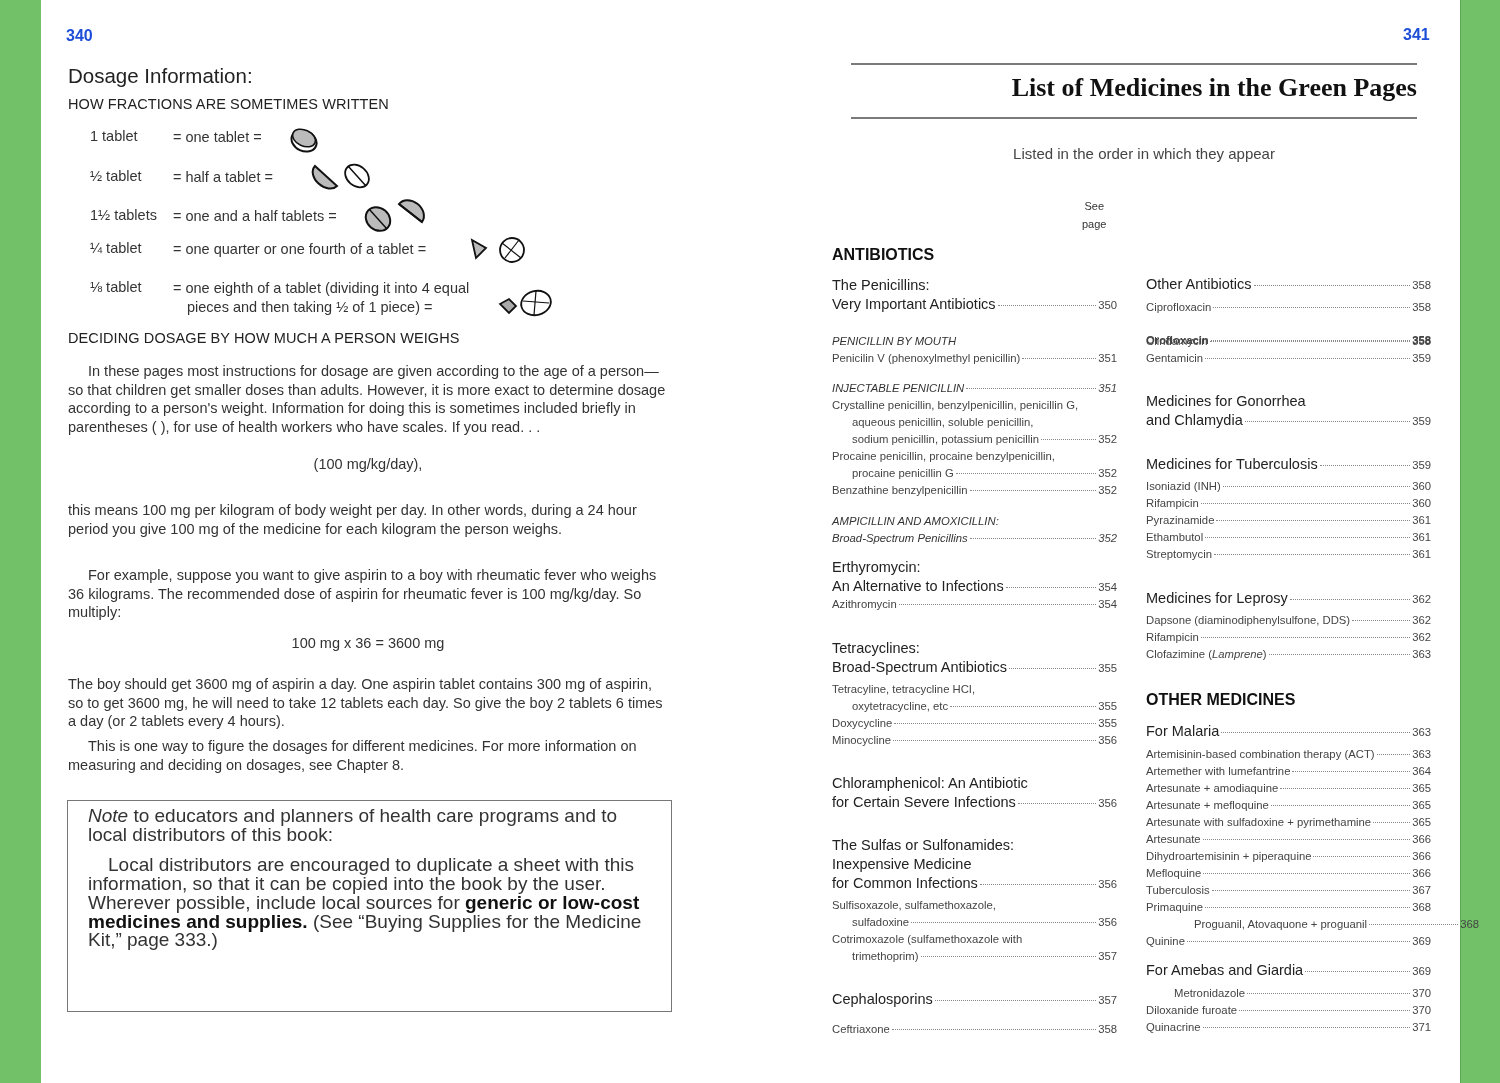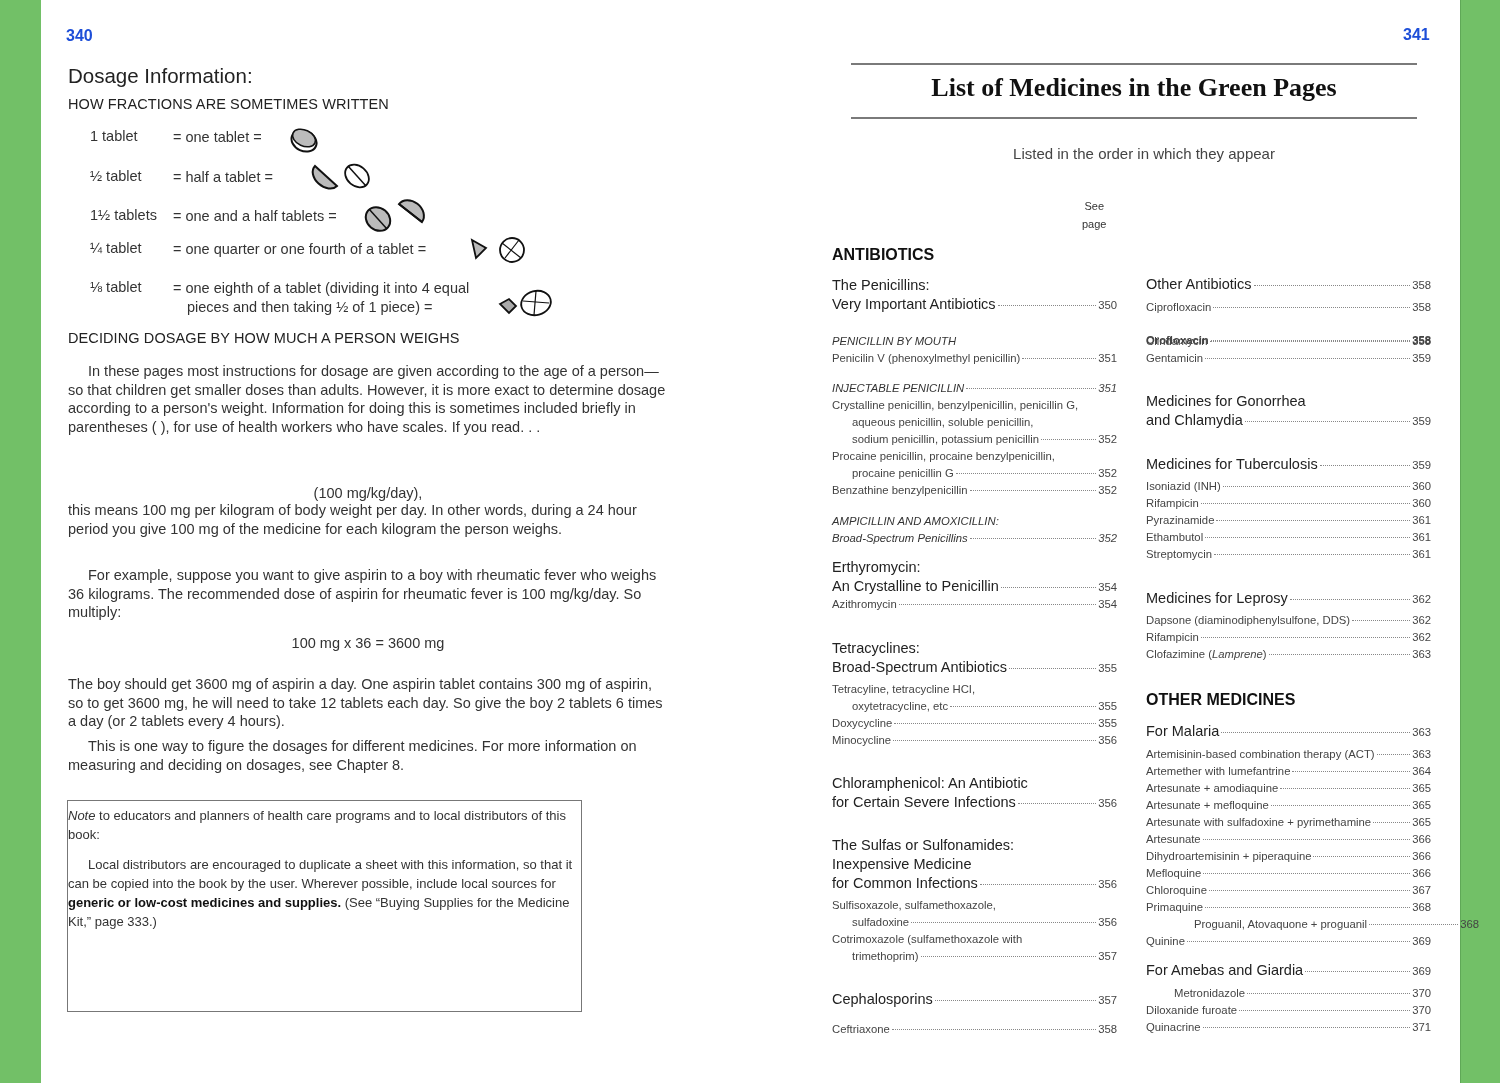--- a/index.html
+++ b/index.html
@@ -17,27 +17,27 @@
   .sub-caps { position: absolute; font-size: 14.5px; color: #222; letter-spacing: 0.1px; }
 
   .frac-row { position: absolute; left: 90px; font-size: 14.5px; color: #333; }
   .frac-row .lbl { position: absolute; left: 0; white-space: nowrap; }
   .frac-row .eq { position: absolute; left: 83px; white-space: nowrap; line-height: 19px; }
 
   .para { position: absolute; left: 68px; width: 600px; font-size: 14.5px; color: #333; line-height: 18.7px; }
   .para .indent { display: inline-block; width: 20px; }
   .center-line { position: absolute; font-size: 14.5px; color: #333; width: 600px; text-align: center; left: 68px; }
 
-  .note-box { position: absolute; left: 67px; top: 800px; width: 515px; height: 212px; border: 1px solid #777; padding: 6px 0; font-size: 13px; color: #333; line-height: 18.7px; }
+  .note-box { position: absolute; left: 67px; top: 800px; width: 605px; height: 212px; border: 1px solid #777; padding: 6px 20px; font-size: 19px; color: #333; line-height: 18.7px; }
   .note-box p { margin-bottom: 12px; }
   .note-box b { color: #111; }
 
   
   .rule { position: absolute; left: 851px; width: 566px; height: 2px; background: #7a7a7a; }
-  .list-title { position: absolute; left: 851px; top: 73px; width: 566px; text-align: center; font-family: "Liberation Serif", serif; font-weight: bold; font-size: 26px; color: #111; }
+  .list-title { position: absolute; left: 851px; top: 73px; width: 566px; text-align: right; font-family: "Liberation Serif", serif; font-weight: bold; font-size: 26px; color: #111; }
   .listed-sub { position: absolute; left: 851px; top: 145px; width: 586px; text-align: center; font-size: 15px; color: #444; }
   .see-page { position: absolute; left: 1082px; top: 197px; font-size: 11px; color: #333; line-height: 18px; text-align: center; }
 
   .sec-head { position: absolute; font-size: 16px; font-weight: bold; color: #111; }
 
   .col { position: absolute; width: 285px; }
   .entry { position: absolute; left: 0; width: 100%; }
   .big { font-size: 14.5px; color: #222; line-height: 19px; }
   .small { font-size: 11.3px; color: #444; line-height: 17px; }
   .ital-cap { font-size: 11.3px; color: #333; font-style: italic; line-height: 17px; }
@@ -111,21 +111,21 @@
 </svg>
 <svg class="abs" style="left:518px; top:287px;" width="36" height="32">
   <ellipse cx="18" cy="16" rx="15" ry="12" transform="rotate(-15 18 16)" fill="#fff" stroke="#111" stroke-width="1.8"></ellipse>
   <line x1="5" y1="14" x2="31" y2="16" stroke="#111" stroke-width="1.2"></line>
   <line x1="18" y1="4" x2="16" y2="28" stroke="#111" stroke-width="1.2"></line>
 </svg>
 
 <div class="sub-caps" style="left:68px; top:330px;">DECIDING DOSAGE BY HOW MUCH A PERSON WEIGHS</div>
 
 <div class="para" style="top:362px;"><span class="indent"></span><span>In these pages most instructions for dosage are given according to the age of a person—so that children get smaller doses than adults. However, it is more exact to determine dosage according to a person's weight. Information for doing this is sometimes included briefly in parentheses ( ), for use of health workers who have scales. If you read. . .</span></div>
-<div class="center-line" style="top:485px;">(100 mg/kg/day),</div>
+<div class="center-line" style="top:456px;">(100 mg/kg/day),</div>
 <div class="para" style="top:501px;">this means 100 mg per kilogram of body weight per day. In other words, during a 24 hour period you give 100 mg of the medicine for each kilogram the person weighs.</div>
 <div class="para" style="top:566px;"><span class="indent"></span><span>For example, suppose you want to give aspirin to a boy with rheumatic fever who weighs 36 kilograms. The recommended dose of aspirin for rheumatic fever is 100 mg/kg/day. So multiply:</span></div>
 <div class="center-line" style="top:635px;">100 mg x 36 = 3600 mg</div>
 <div class="para" style="top:675px;">The boy should get 3600 mg of aspirin a day. One aspirin tablet contains 300 mg of aspirin, so to get 3600 mg, he will need to take 12 tablets each day. So give the boy 2 tablets 6 times a day (or 2 tablets every 4 hours).</div>
 <div class="para" style="top:737px;"><span class="indent"></span><span>This is one way to figure the dosages for different medicines. For more information on measuring and deciding on dosages, see Chapter 8.</span></div>
 
 <div class="note-box">
   <p><i>Note</i><span> to educators and planners of health care programs and to local distributors of this book:</span></p>
   <p><span class="indent" style="display:inline-block;width:20px;"></span><span>Local distributors are encouraged to duplicate a sheet with this information, so that it can be copied into the book by the user. Wherever possible, include local sources for </span><b>generic or low-cost medicines and supplies.</b><span> (See “Buying Supplies for the Medicine Kit,” page 333.)</span></p>
 </div>
@@ -223,21 +223,21 @@
         <span class="p">352</span>
       </div>
     </div>
     <div class="entry big" style="top: 558px;">
       <div class="dl">
         <span class="t">Erthyromycin:</span>
       </div>
     </div>
     <div class="entry big" style="top: 577px;">
       <div class="dl">
-        <span class="t">An Crystalline to Penicillin</span>
+        <span class="t">An Alternative to Infections</span>
         <span class="d"></span>
         <span class="p">354</span>
       </div>
     </div>
     <div class="entry small" style="top: 596px;">
       <div class="dl">
         <span class="t">Azithromycin</span>
         <span class="d"></span>
         <span class="p">354</span>
       </div>
@@ -524,21 +524,21 @@
     </div>
     <div class="entry small" style="top: 865px;">
       <div class="dl">
         <span class="t">Mefloquine</span>
         <span class="d"></span>
         <span class="p">366</span>
       </div>
     </div>
     <div class="entry small" style="top: 882px;">
       <div class="dl">
-        <span class="t">Chloroquine</span>
+        <span class="t">Tuberculosis</span>
         <span class="d"></span>
         <span class="p">367</span>
       </div>
     </div>
     <div class="entry small" style="top: 899px;">
       <div class="dl">
         <span class="t">Primaquine</span>
         <span class="d"></span>
         <span class="p">368</span>
       </div>

